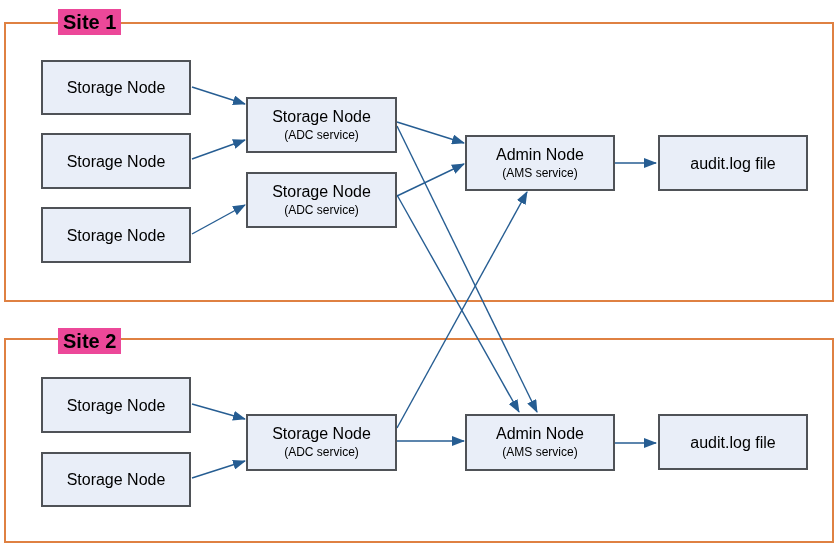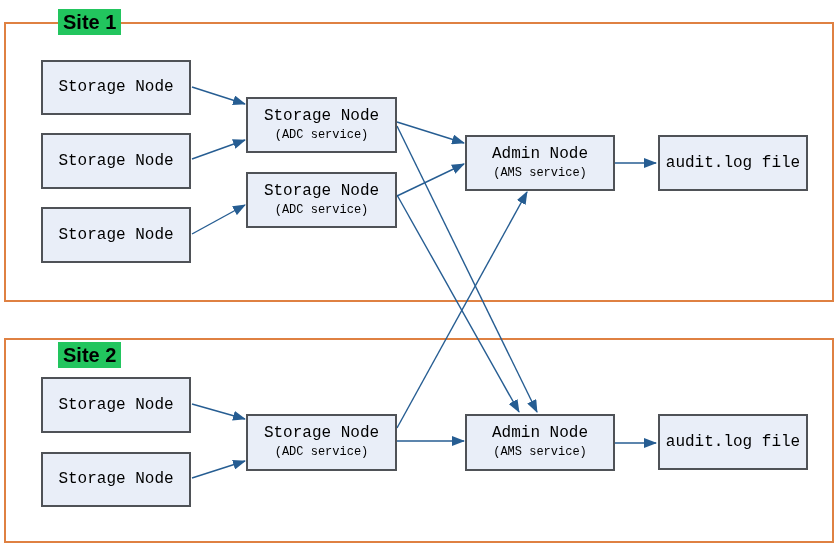--- a/index.html
+++ b/index.html
@@ -17,30 +17,30 @@
     position: absolute;
     border: 2px solid var(--site-border-color, #DF8142);
     background: transparent;
   }
   #site1-frame { left: 4px; top: 22px;  width: 826px; height: 276px; }
   #site2-frame { left: 4px; top: 338px; width: 826px; height: 201px; }
 
   .site-label {
     position: absolute;
     left: 58px;
-    background: #22c55e;
+    background: #ec4899;
     padding: 0 5px;
     font-size: 20px;
     font-weight: bold;
     color: #000000;
     line-height: 26px;
     white-space: nowrap;
   }
   #site1-label { top: 9px; }
-  #site2-label { top: 342px; }
+  #site2-label { top: 328px; }
 
   
   svg.arrows {
     position: absolute;
     left: 0; top: 0;
     width: 838px; height: 547px;
     pointer-events: none;
   }
   svg.arrows line {
     stroke: var(--arrow-color, #265D92);
@@ -53,21 +53,20 @@
     position: absolute;
     box-sizing: border-box;
     background: var(--box-fill-color, #E9EEF8);
     border: 2px solid var(--box-border-color, #4F5257);
     display: flex;
     flex-direction: column;
     align-items: center;
     justify-content: center;
     text-align: center;
     color: #000000;
-    font-family: Liberation Mono, monospace;
   }
   .node-title { font-size: 16px; line-height: 19px; }
   .node-sub   { font-size: 12px; line-height: 18px; }
 
   
   #n-s1-sn1   { left: 41px;  top: 60px;  width: 150px; height: 55px; }
   #n-s1-sn2   { left: 41px;  top: 133px; width: 150px; height: 56px; }
   #n-s1-sn3   { left: 41px;  top: 207px; width: 150px; height: 56px; }
   #n-s1-adc1  { left: 246px; top: 97px;  width: 151px; height: 56px; }
   #n-s1-adc2  { left: 246px; top: 172px; width: 151px; height: 56px; }

